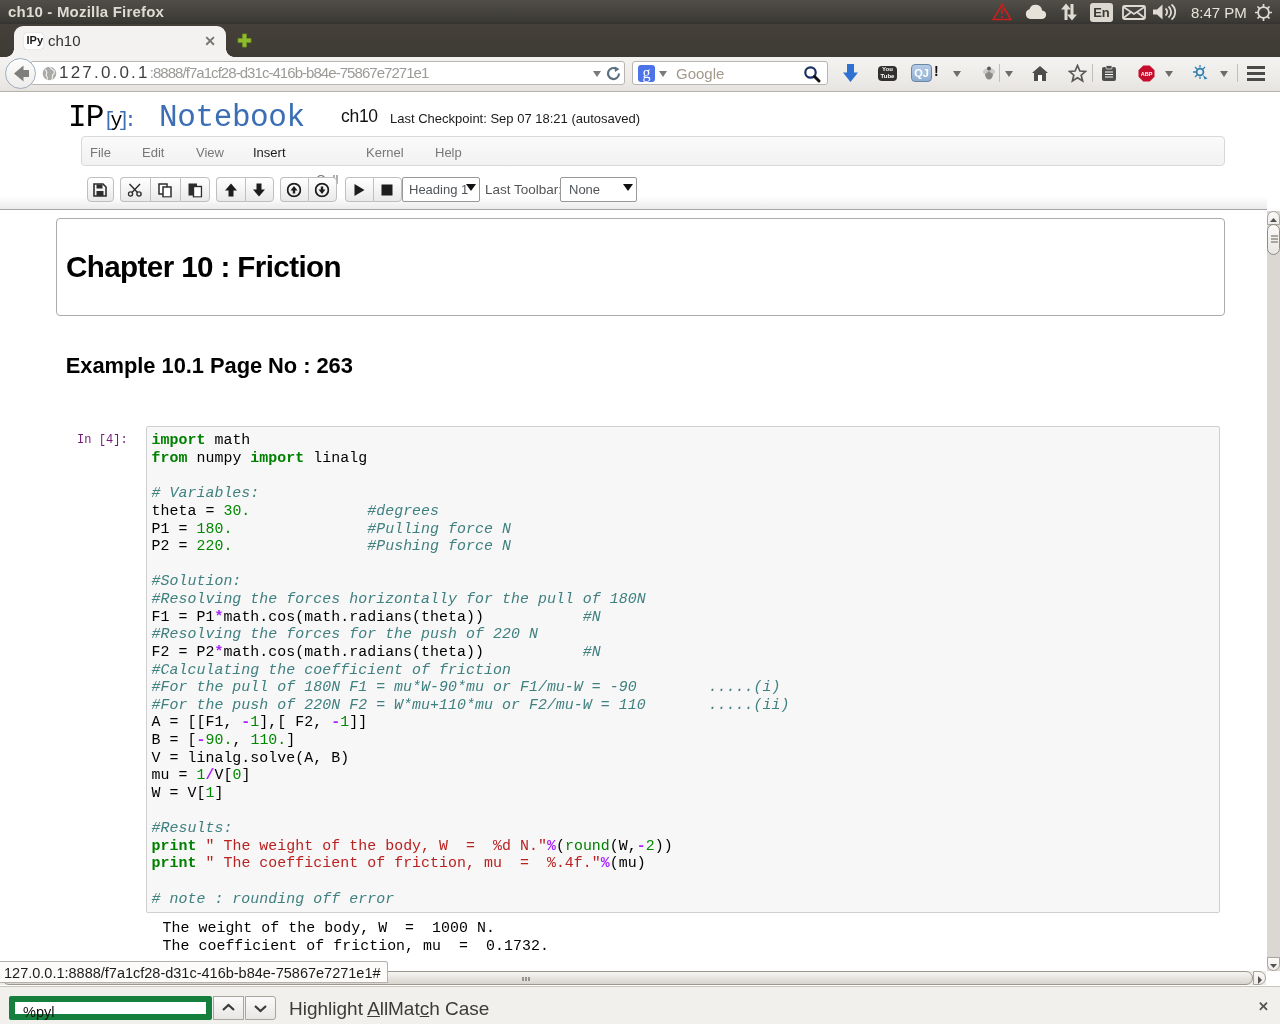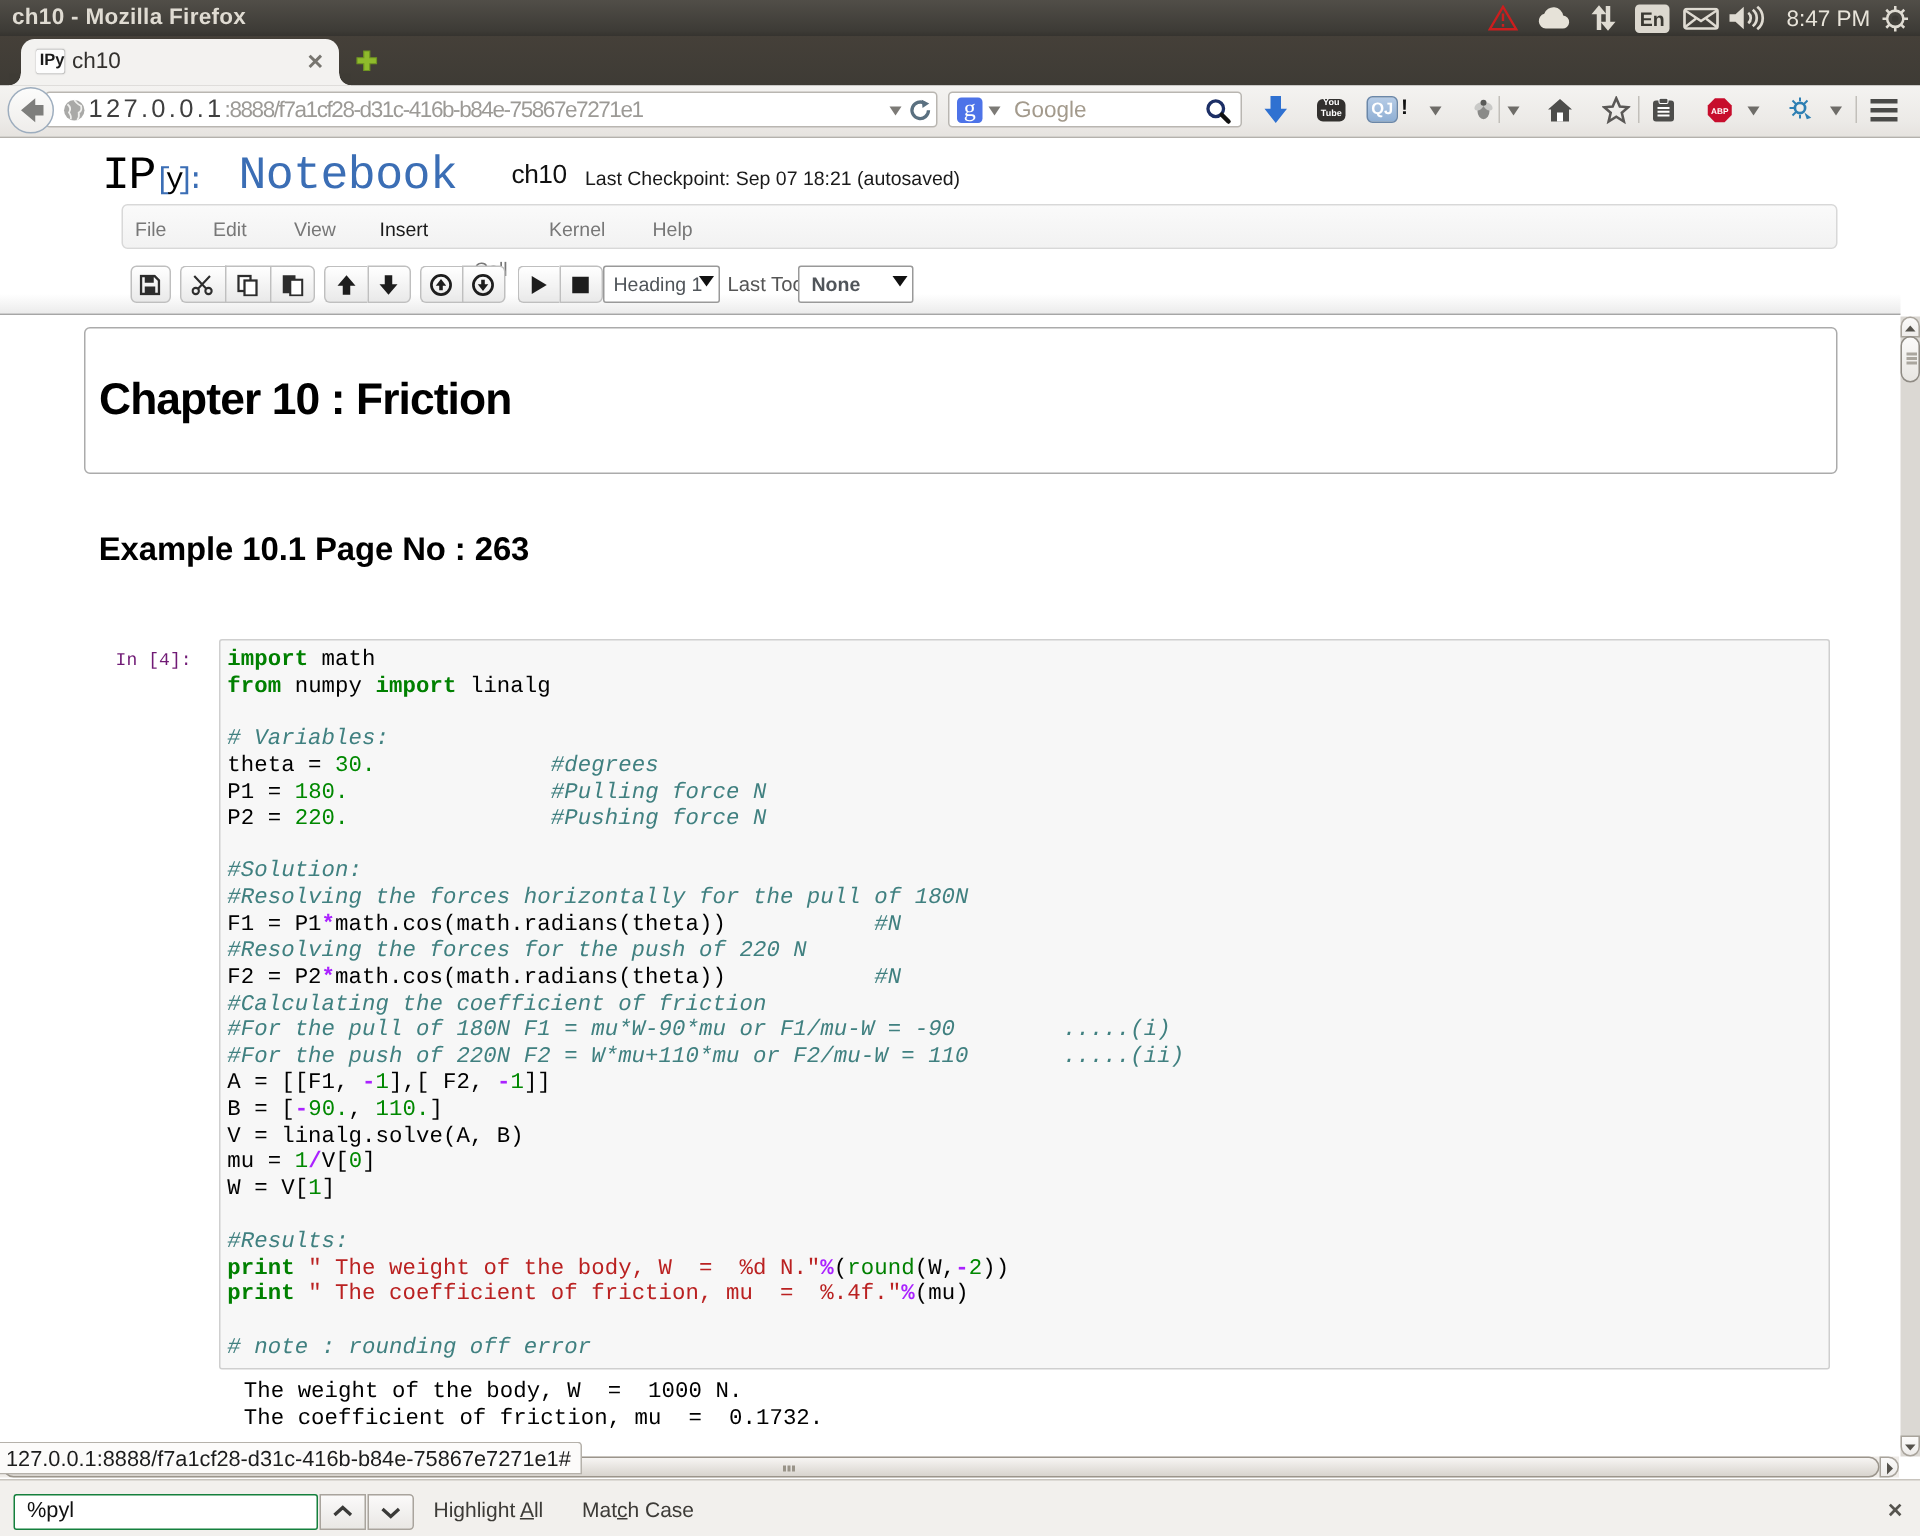--- a/index.html
+++ b/index.html
@@ -99,26 +99,26 @@
   #hsb { left:0; top:971px; width:1266px; height:14px; background:#efece8; }
   #hsb .thumb { position:absolute; left:2px; top:0px; width:1251px; height:14px; background:linear-gradient(#f7f5f3,#d8d4ce); border:1px solid #9b958c; border-radius:7px; }
   #hsb .stepper { position:absolute; left:1253px; top:0; width:13px; height:14px; background:linear-gradient(#fbfaf9,#eeecea); border:1px solid #a8a39b; border-radius:0 7px 7px 0; }
 
   
   #status { left:0; top:961px; width:388px; height:22px; background:#fcfbfa; border:1px solid #b5b1aa; border-left:none; border-radius:0 3px 0 0; }
   #status .txt { position:absolute; left:4px; top:2.5px; font-size:14.5px; color:#1c1c1c; }
 
   
   #findbar { left:0; top:986px; width:1280px; height:38px; background:#f2f0ed; border-top:1px solid #c8c4be; }
-  #findinput { left:9px; top:9px; width:203px; height:24px; background:#fff; border:1px solid #15803d; border-radius:2px; }
+  #findinput { left:9px; top:9px; width:203px; height:24px; background:#fff; border:6px solid #15803d; border-radius:2px; }
   #findinput .txt { position:absolute; left:8px; top:1.5px; font-size:14.5px; color:#111; }
   .findbtn { position:absolute; top:9px; width:31px; height:24px; background:linear-gradient(#fbfafa,#e9e7e4); border:1px solid #a9a49d; }
   #fprev { left:213px; border-radius:0; }
   #fnext { left:245px; border-radius:0 3px 3px 0; }
-  .flabel { position:absolute; top:10.5px; font-size:14px; color:#3d3b37; }
+  .flabel { position:absolute; top:10.5px; font-size:19px; color:#3d3b37; }
   .flabel u { text-decoration:underline; }
   #fclose { left:1258px; top:12px; font-size:13px; color:#56544f; font-weight:bold;}
 </style>
 </head>
 <body>
 
 <div id="panel" class="abs">
   <div class="title abs">ch10 - Mozilla Firefox</div>
   <svg class="abs" style="left:992px;top:3px;" width="20" height="18" viewBox="0 0 20 18">
       <path d="M10 1.5 L18.8 16.5 L1.2 16.5 Z" fill="none" stroke="#cc1e1e" stroke-width="1.6"></path>
@@ -324,21 +324,21 @@
   <div class="btn grp-r" style="left:373px; width:28.5px;">
     <svg width="12" height="12" viewBox="0 0 12 12">
       <rect x="0.5" y="0.5" width="11" height="11" fill="#1d1d1d"></rect>
     </svg>
   </div>
   <div class="nbselect" style="left:402px; width:78px;padding-left:29px;">
     <span style="position:absolute;left:6px;top:4px;">Heading 1</span>
     <span class="arr"></span>
   </div>
   <span class="abs" style="left:485px; top:182px; font-size:13.5px; color:#555;">Last Toolbar:</span>
-  <div class="nbselect" style="left:532px; width:77px;font-weight:bold;">
+  <div class="nbselect" style="left:560px; width:77px;">
     <span style="position:absolute;left:8px;top:4px;">None</span>
     <span class="arr"></span>
   </div>
   <div id="cell1" class="abs"></div>
   <div id="h1" class="abs">Chapter 10 : Friction</div>
   <div id="h2" class="abs">Example 10.1 Page No : 263</div>
   <div id="prompt" class="abs mono">In [4]:</div>
   <div id="codebox" class="abs"></div>
   <div id="code" class="abs mono"><span class="k">import</span> math
 <span class="k">from</span> numpy <span class="k">import</span> linalg

